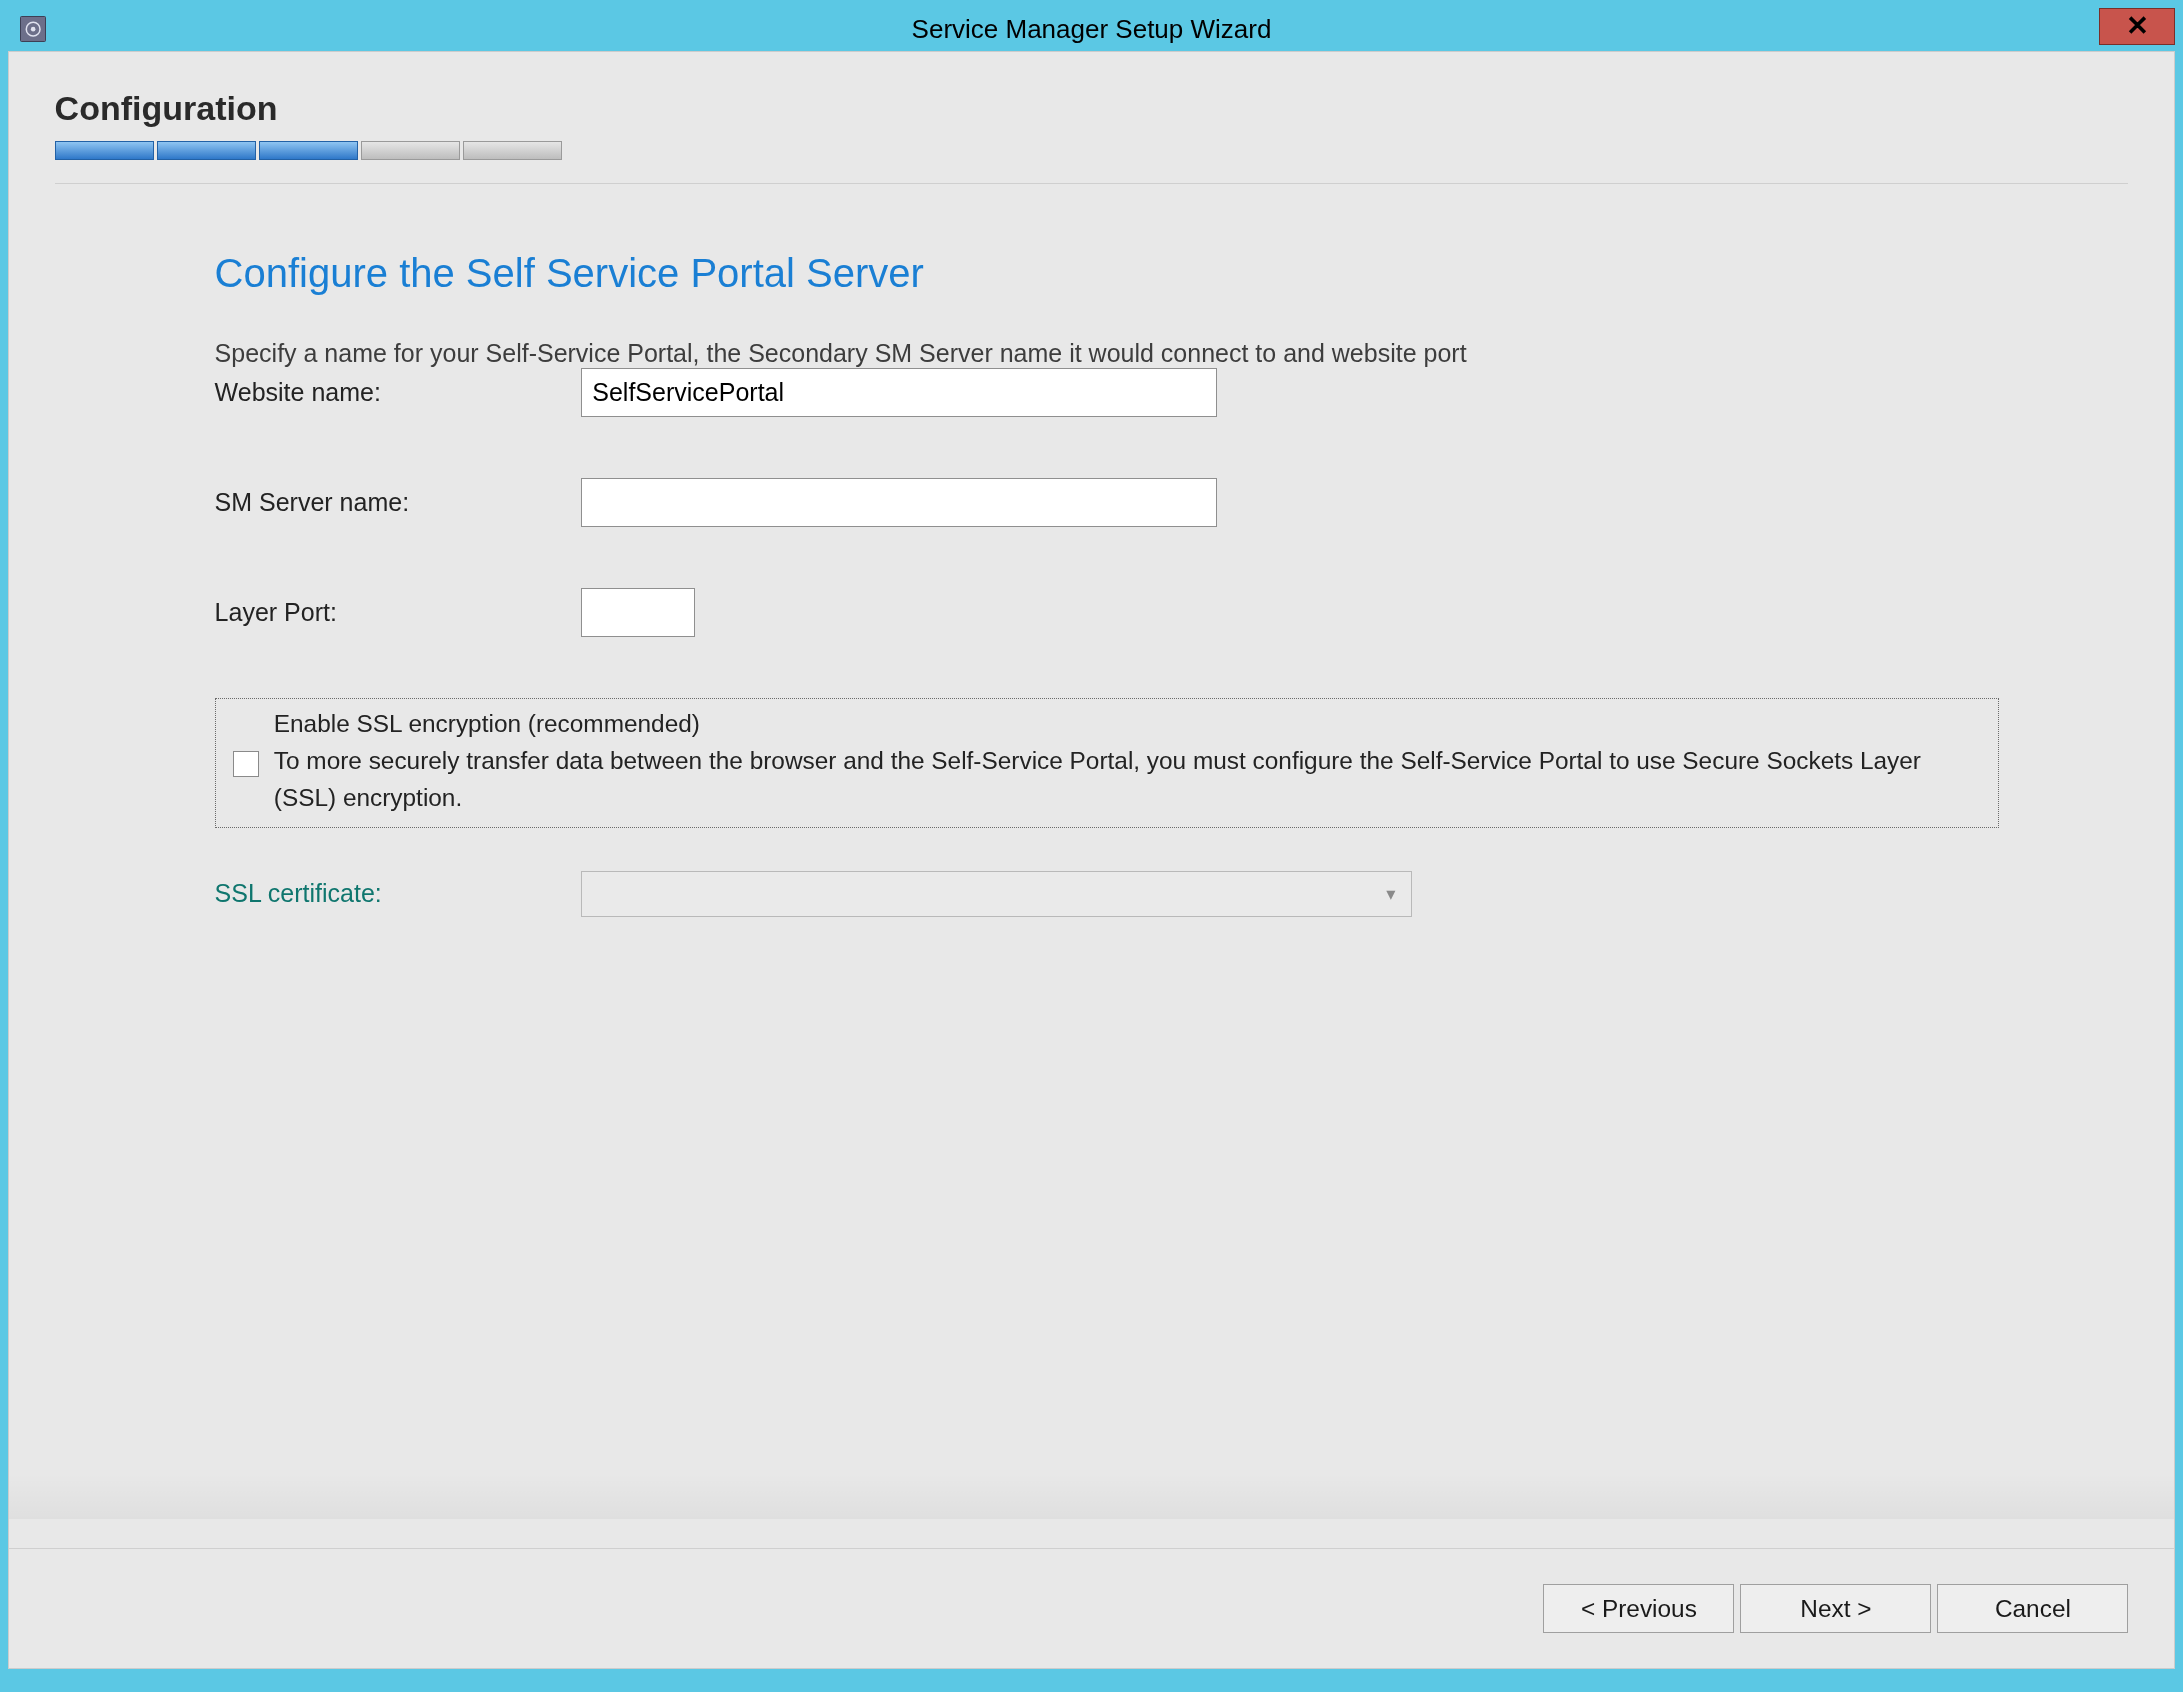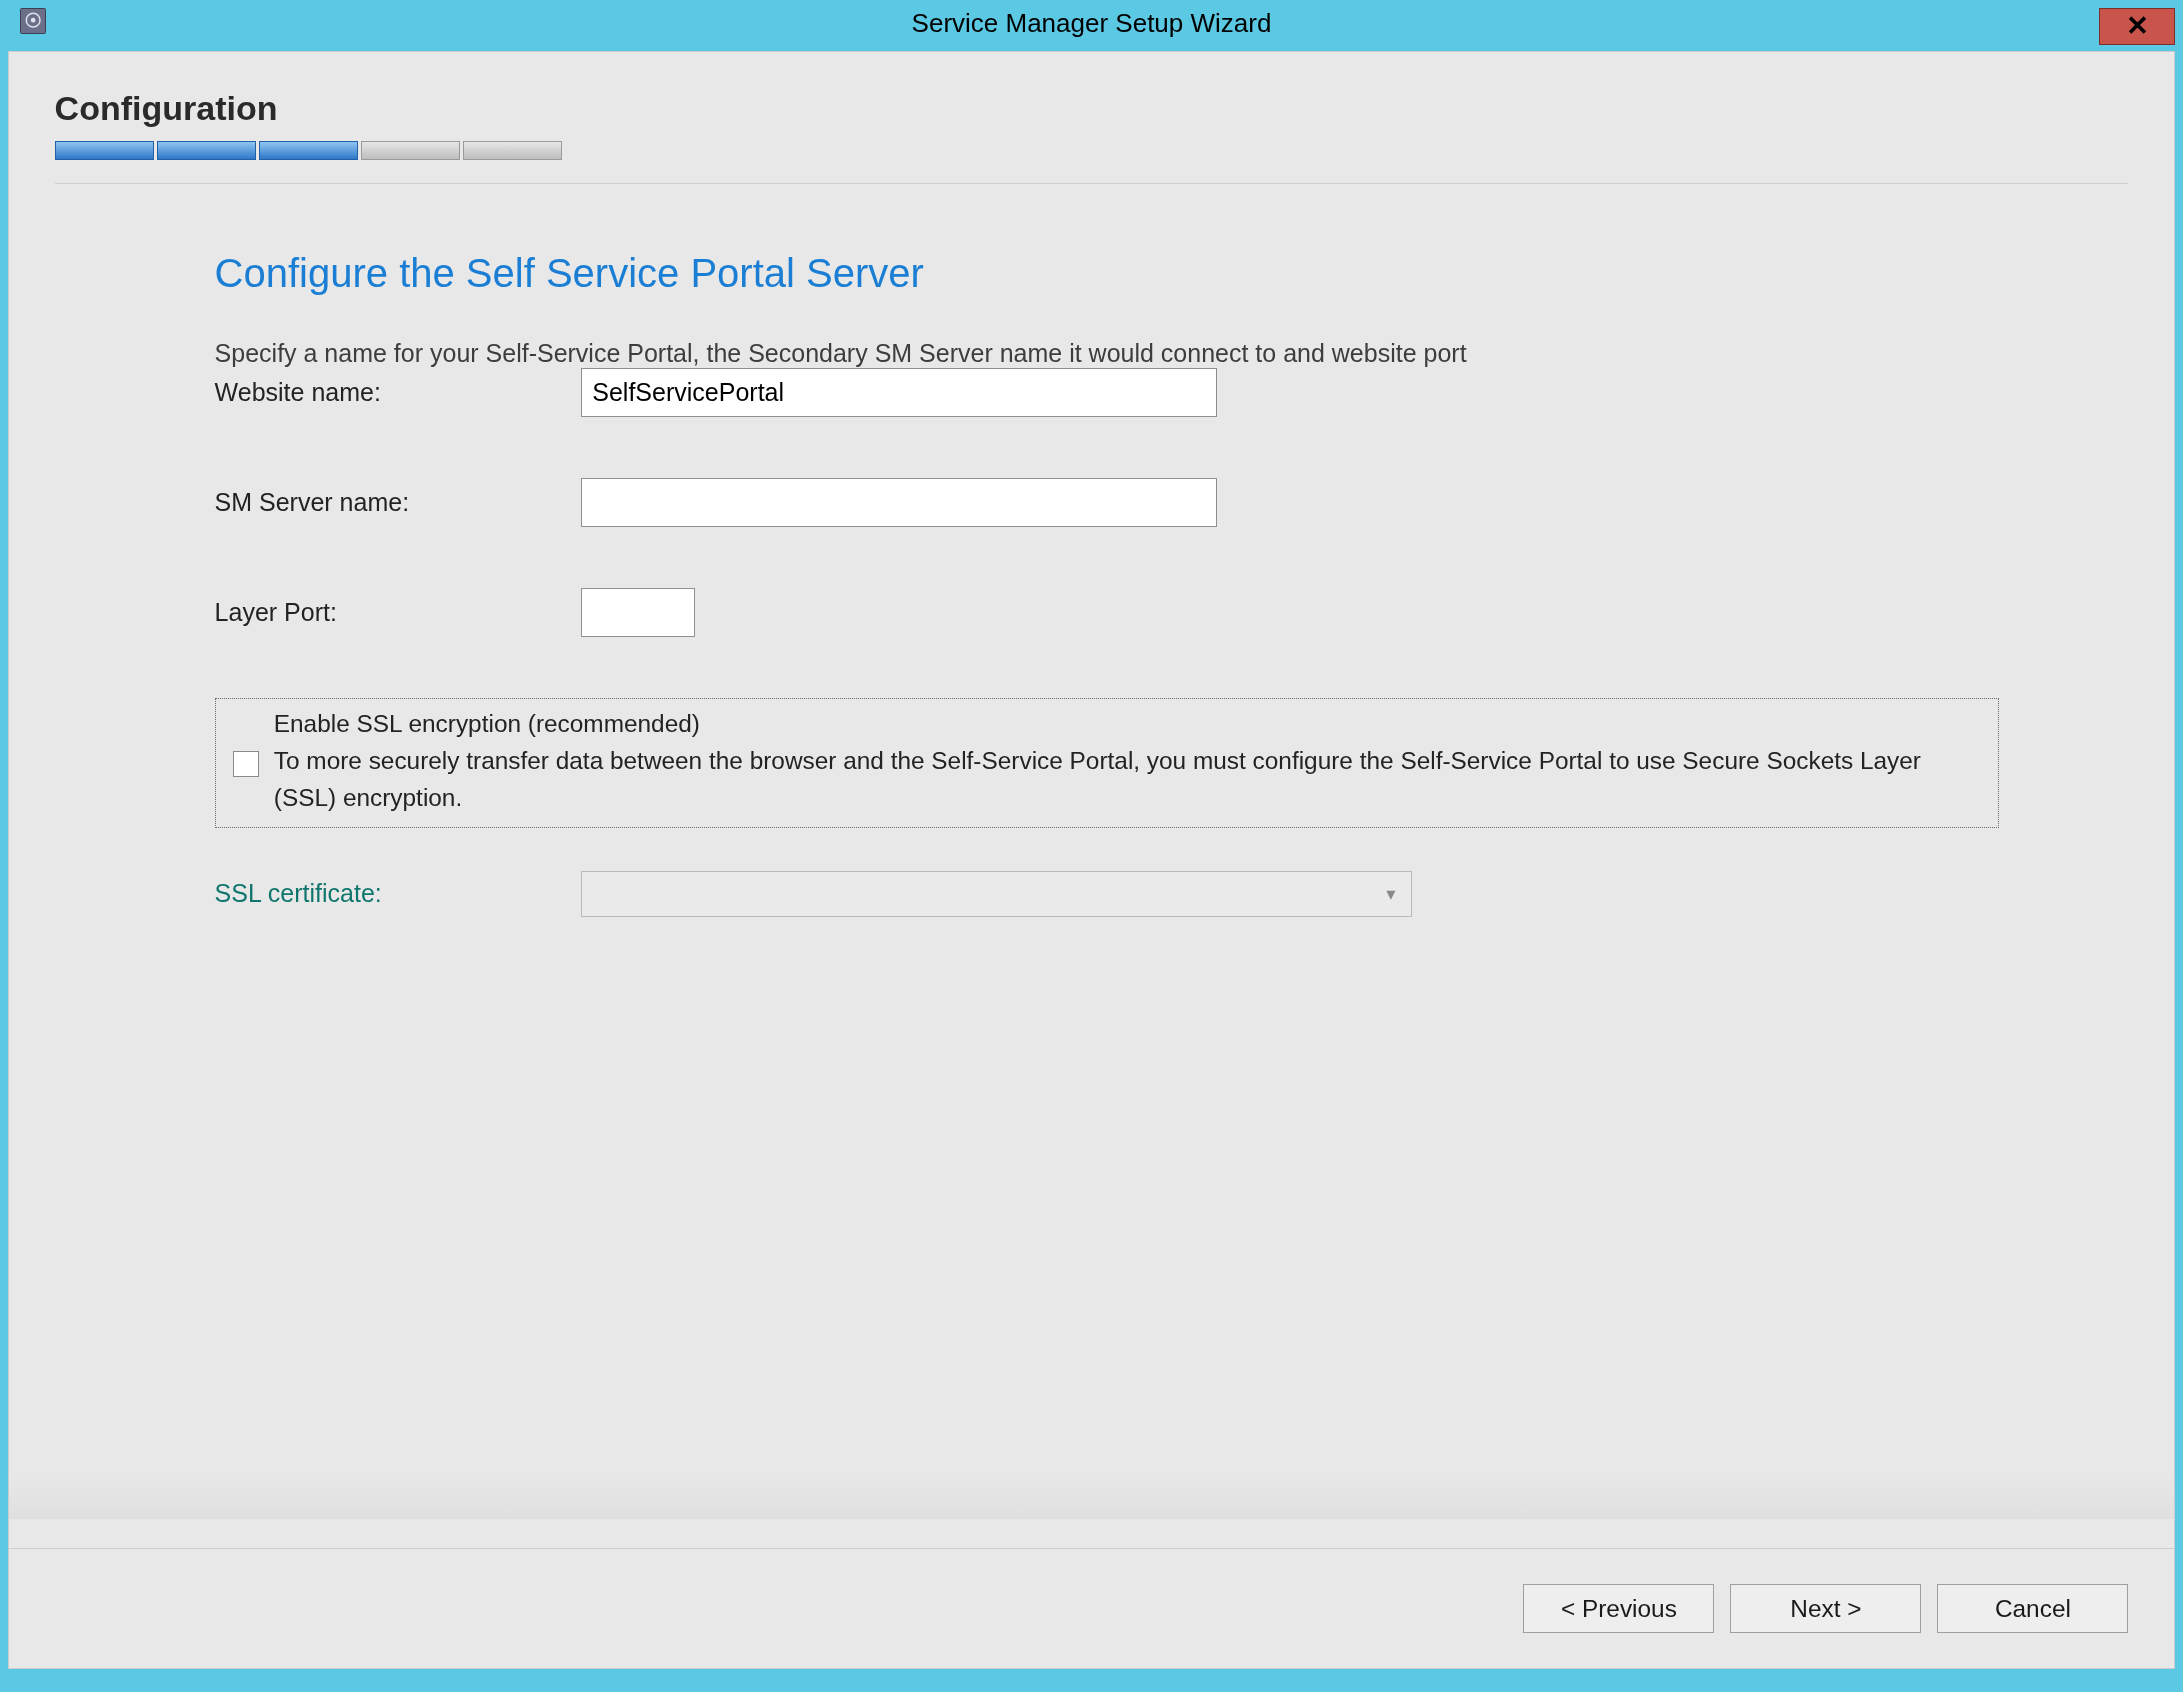--- a/index.html
+++ b/index.html
@@ -3,21 +3,21 @@
 <meta charset="utf-8">
 <style>
 *{margin:0;padding:0;box-sizing:border-box;font-family:"Segoe UI",Tahoma,sans-serif}
 html,body{width:100%;height:100%}
 body{background:#5bc8e4;display:flex;align-items:flex-start;justify-content:center}
 
 
 .window{width:2183px;height:1677px;background:#5bc8e4;padding:7.6px;position:relative}
 
 
-.titlebar{height:43px;display:flex;align-items:flex-start;position:relative}
+.titlebar{height:43px;display:flex;align-items:center;position:relative}
 .titlebar .appicon{width:26px;height:26px;margin-left:12.2px;background:#6c6f8a;border:0.8px solid #3d3f55;border-radius:1.5px;display:flex;align-items:center;justify-content:center}
 .titlebar .appicon svg{width:18.3px;height:18.3px}
 .titlebar .title{position:absolute;left:0;right:0;text-align:center;font-size:26px;color:#000;pointer-events:none}
 .titlebar .closebtn{position:absolute;right:0;top:0;width:76px;height:37px;background:#c8544c;display:flex;align-items:center;justify-content:center;font-size:27.4px;font-weight:bold;color:#000;cursor:pointer;border:0.8px solid #7a2f29}
 
 
 .panel{background:#e8e8e8;height:calc(100% - 43px);width:100%;position:relative;display:flex;flex-direction:column;border:0.8px solid #ccc}
 
 
 .header{padding:37px 46px 21.3px 46px}
@@ -40,21 +40,21 @@
 
 .sslbox{border:1.5px dotted #6a6a6a;padding:7.6px 17px 10.7px 17px;display:flex;align-items:center;gap:15.2px;margin-bottom:43px}
 .sslbox input[type=checkbox]{width:26px;height:26px;margin-top:4.6px;flex:none;appearance:none;background:#fff;border:1.5px solid #8a8a8a}
 .sslbox .ssltext{font-size:24.4px;color:#232323;line-height:1.5}
 
 .formrow.disabled label{color:#0f766e}
 .selectwrap{width:831px;height:46px;border:0.8px solid #b9b9b9;background:#eaeaea;display:flex;align-items:center;justify-content:flex-end;padding-right:15.2px}
 .selectwrap .chev{color:#8a8a8a;font-size:18.3px}
 
 
-.footer{border-top:1.5px solid #cfcfcf;padding:35px 46px;display:flex;justify-content:flex-end;gap:16px;position:relative}
+.footer{border-top:1.5px solid #cfcfcf;padding:35px 46px;display:flex;justify-content:flex-end;gap:6px;position:relative}
 .footer::before{content:"";position:absolute;top:-76px;left:0;right:0;height:46px;background:linear-gradient(to bottom,rgba(0,0,0,0),rgba(0,0,0,0.04))}
 .footer button{width:191px;height:49px;background:#eeeeee;border:1.5px solid #9f9f9f;font-size:24.4px;color:#1a1a1a;cursor:pointer}
 </style>
 </head>
 <body>
 
 <div class="window">
 
   <div class="titlebar">
     <div class="appicon">

